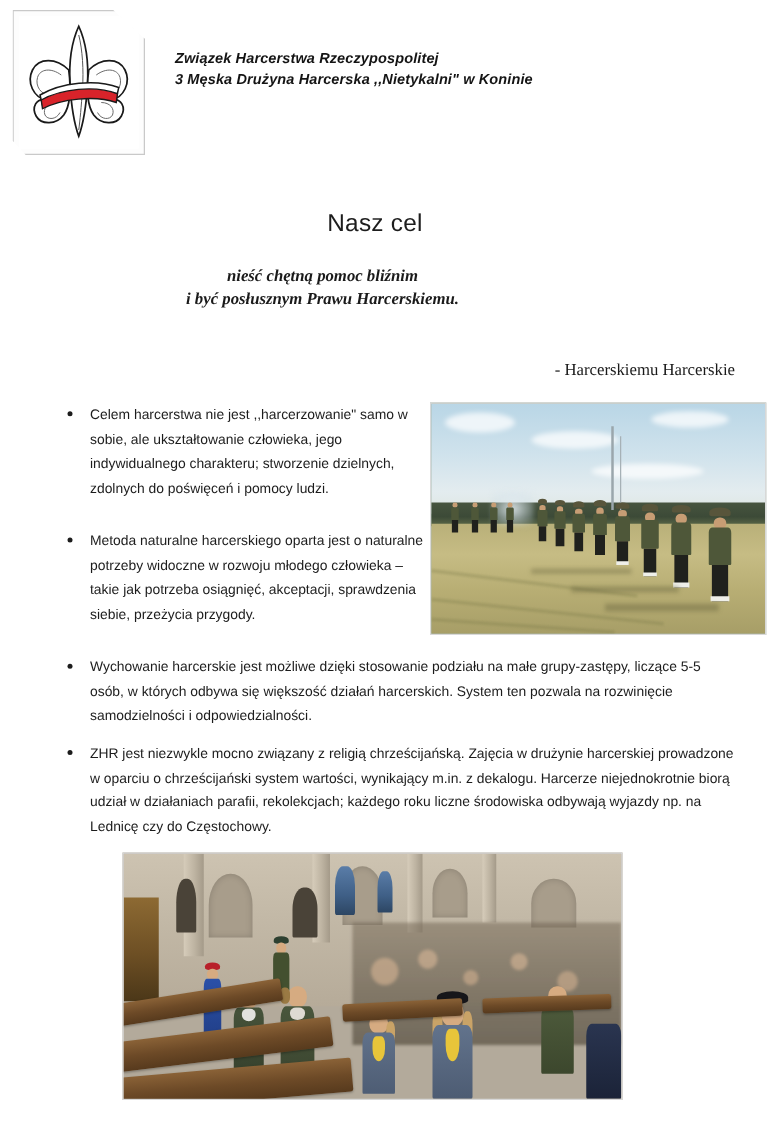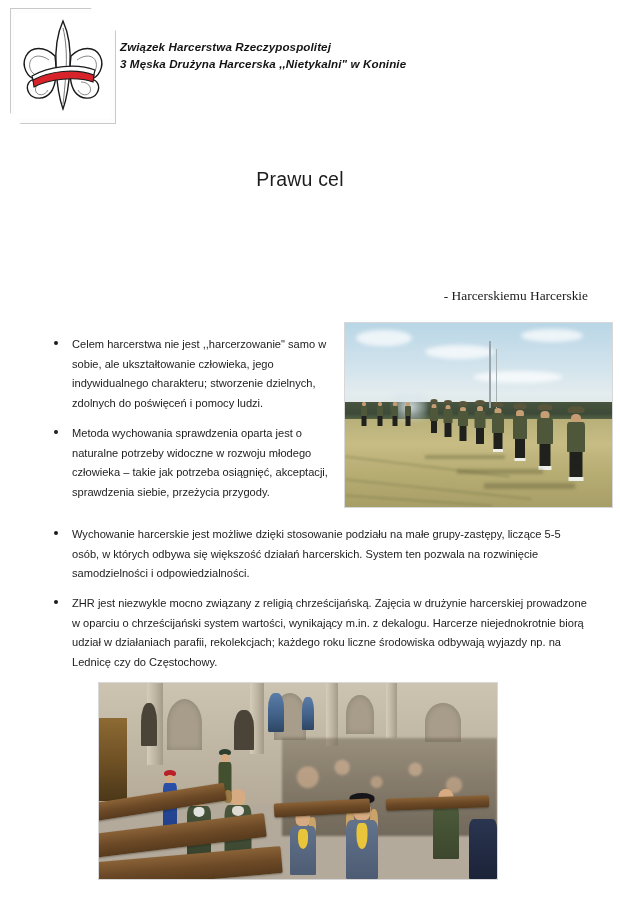--- a/index.html
+++ b/index.html
@@ -54,20 +54,21 @@
   }
   #header-text .hline {
     font-family: "Liberation Sans", sans-serif;
     font-weight: bold;
     font-style: italic;
     font-size: 11.6px;
     line-height: 17px;
     letter-spacing: 0.1px;
     color: #141414;
     white-space: nowrap;
+    margin-left: 20px;
   }
 
   
   #page-title {
     position: absolute;
     left: 0; top: 168px;
     width: 600px;
     text-align: center;
     font-family: "Liberation Sans", sans-serif;
     font-weight: 400;
@@ -114,21 +115,21 @@
     position: absolute;
     left: 0; top: 6px;
     width: 4px; height: 4px;
     border-radius: 50%;
     background: #1c1c1c;
   }
   .bullet .btext {
     display: block;
     margin-left: 18px;
   }
-  #bullet-1 { left: 54px; top: 335px; width: 290px; }
+  #bullet-1 { left: 54px; top: 323px; width: 290px; }
   #bullet-2 { left: 54px; top: 424px; width: 290px; }
   #bullet-3 { left: 54px; top: 525px; width: 530px; }
   #bullet-4 { left: 54px; top: 594px; width: 535px; }
 
   
   #photo-formation {
     position: absolute;
     left: 344px; top: 322px;
     width: 269px; height: 186px;
     overflow: hidden;
@@ -333,33 +334,35 @@
       </g>
     </svg>
   </div>
 
   <div id="header-text">
     <div class="hline">Związek Harcerstwa Rzeczypospolitej</div>
     <div class="hline">3 Męska Drużyna Harcerska ,,Nietykalni" w Koninie</div>
   </div>
 </div>
 
-<div id="page-title">Prawu cel</div>
+<div id="page-title">Nasz cel</div>
 
 <div id="pledge">
+  <div class="pline">nieść chętną pomoc bliźnim</div>
+  <div class="pline">i być posłusznym Prawu Harcerskiemu.</div>
 </div>
 <div id="pledge-attrib">- Harcerskiemu Harcerskie</div>
 
 <div class="bullet" id="bullet-1">
   <span class="dot"></span>
   <span class="btext">Celem harcerstwa nie jest ,,harcerzowanie" samo w sobie, ale ukształtowanie człowieka, jego indywidualnego charakteru; stworzenie dzielnych, zdolnych do poświęceń i pomocy ludzi.</span>
 </div>
 <div class="bullet" id="bullet-2">
   <span class="dot"></span>
-  <span class="btext">Metoda wychowania sprawdzenia oparta jest o naturalne potrzeby widoczne w rozwoju młodego człowieka – takie jak potrzeba osiągnięć, akceptacji, sprawdzenia siebie, przeżycia przygody.</span>
+  <span class="btext">Metoda naturalne harcerskiego oparta jest o naturalne potrzeby widoczne w rozwoju młodego człowieka – takie jak potrzeba osiągnięć, akceptacji, sprawdzenia siebie, przeżycia przygody.</span>
 </div>
 <div class="bullet" id="bullet-3">
   <span class="dot"></span>
   <span class="btext">Wychowanie harcerskie jest możliwe dzięki stosowanie podziału na małe grupy-zastępy, liczące 5-5 osób, w których odbywa się większość działań harcerskich. System ten pozwala na rozwinięcie samodzielności i odpowiedzialności.</span>
 </div>
 <div class="bullet" id="bullet-4">
   <span class="dot"></span>
   <span class="btext">ZHR jest niezwykle mocno związany z religią chrześcijańską. Zajęcia w drużynie harcerskiej prowadzone w oparciu o chrześcijański system wartości, wynikający m.in. z dekalogu. Harcerze niejednokrotnie biorą udział w działaniach parafii, rekolekcjach; każdego roku liczne środowiska odbywają wyjazdy np. na Lednicę czy do Częstochowy.</span>
 </div>
 

